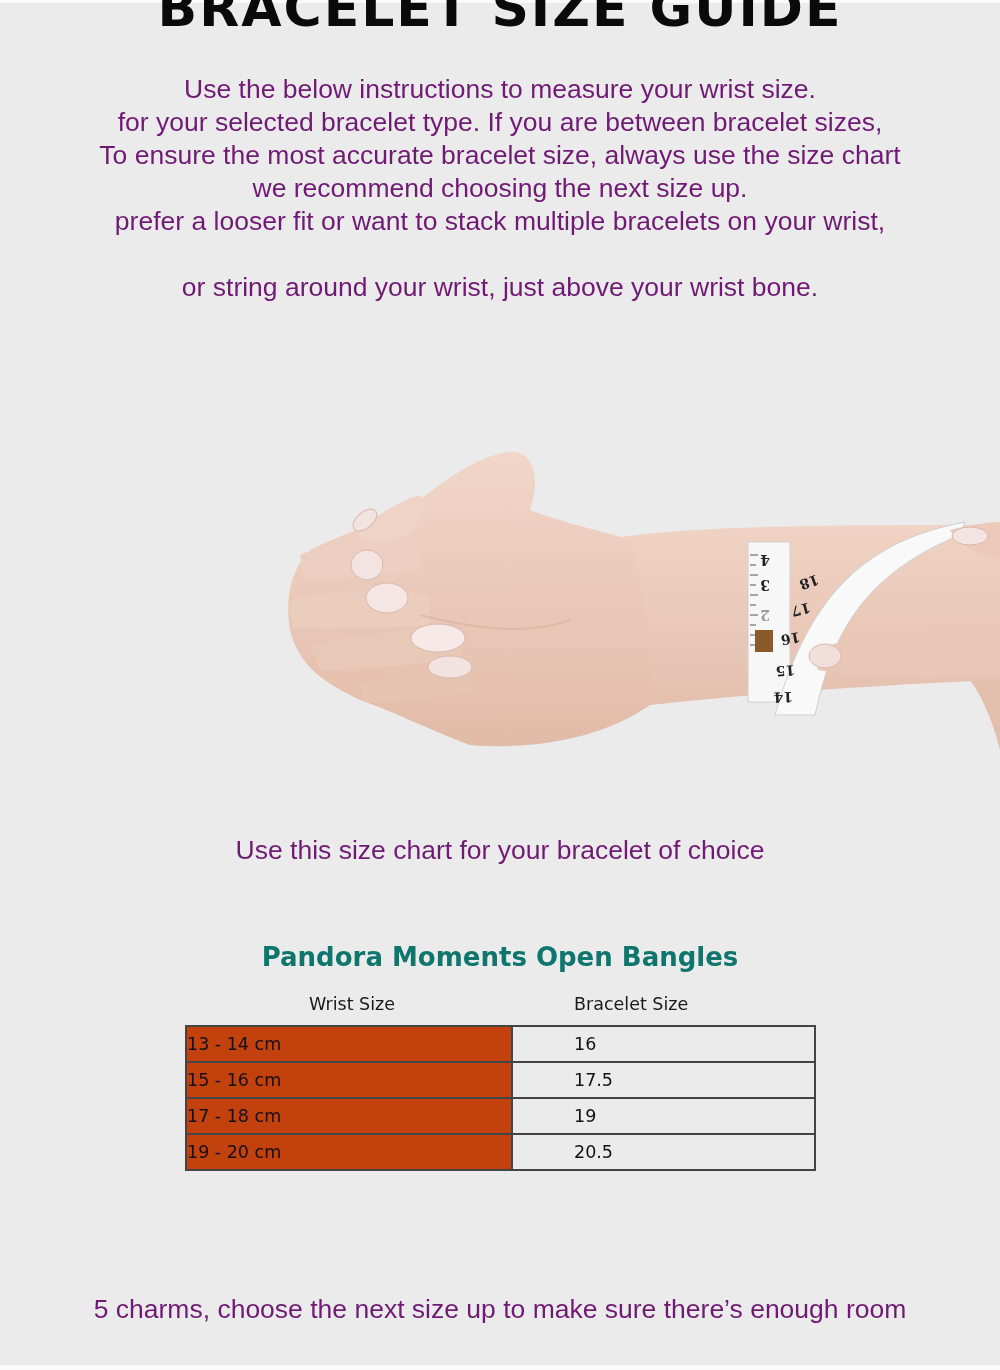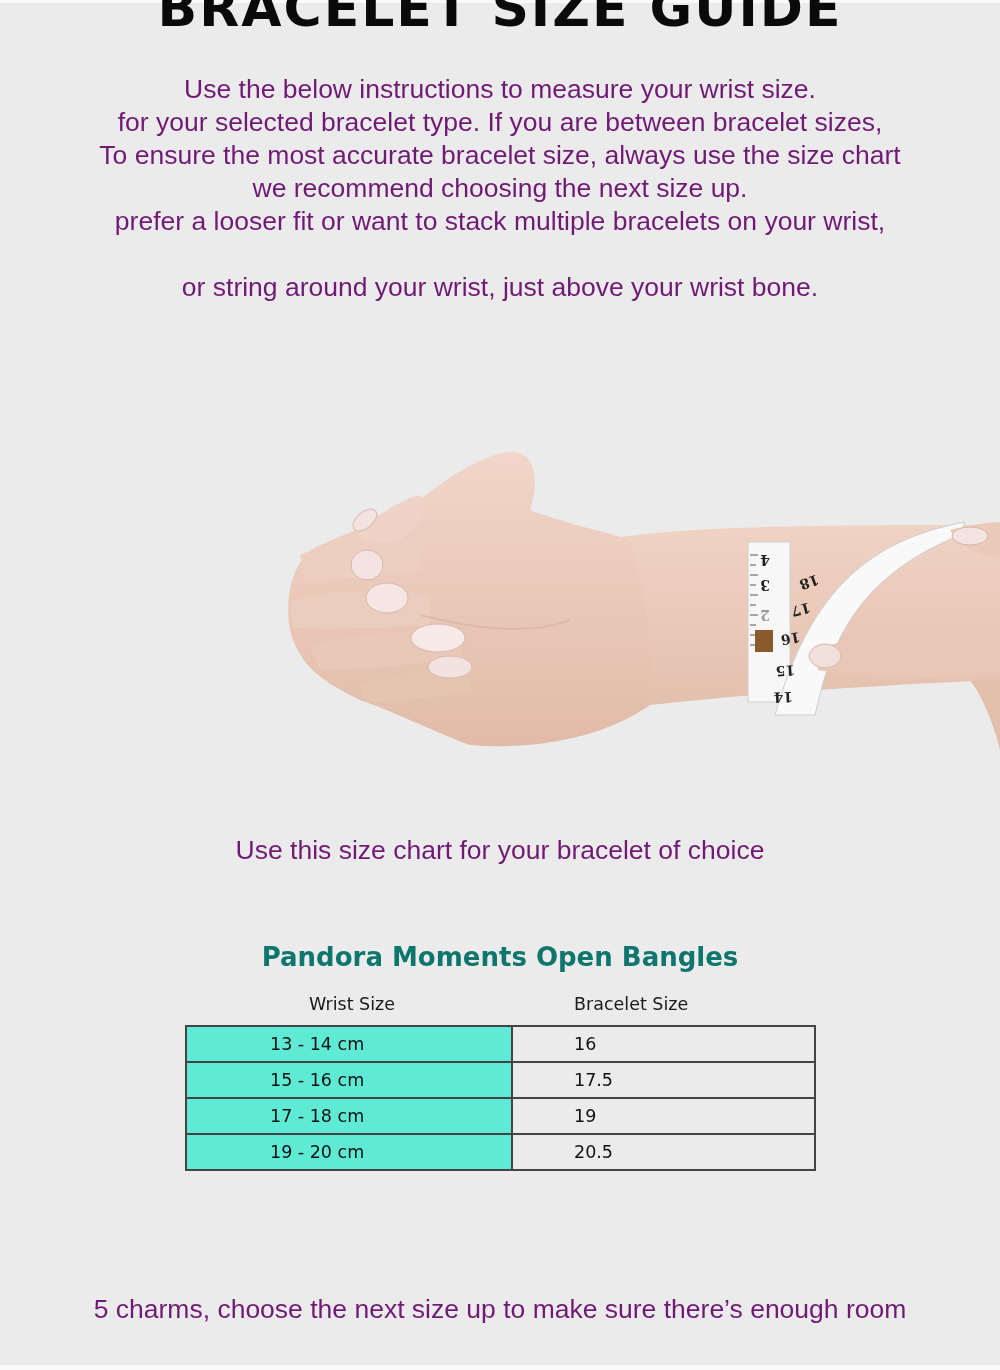--- a/index.html
+++ b/index.html
@@ -62,21 +62,21 @@
     border-collapse: collapse;
     font-family: "DejaVu Sans", sans-serif;
     font-size: 17.5px;
     color: #111;
   }
   table.size-table td {
     border: 2px solid #444;
     height: 36px;
     vertical-align: middle;
   }
-  table.size-table td.wrist { width: 326px; background: #5eead4; padding-left: 83px; }
+  table.size-table td.wrist { width: 326px; background: #c2410c; }
   table.size-table td.brace { background: #ebebeb; padding-left: 61px; }
 </style>
 </head>
 <body>
 
 <div class="top-strip"></div>
 
 <h1 class="title">BRACELET SIZE GUIDE</h1>
 
 <div class="para p1">

